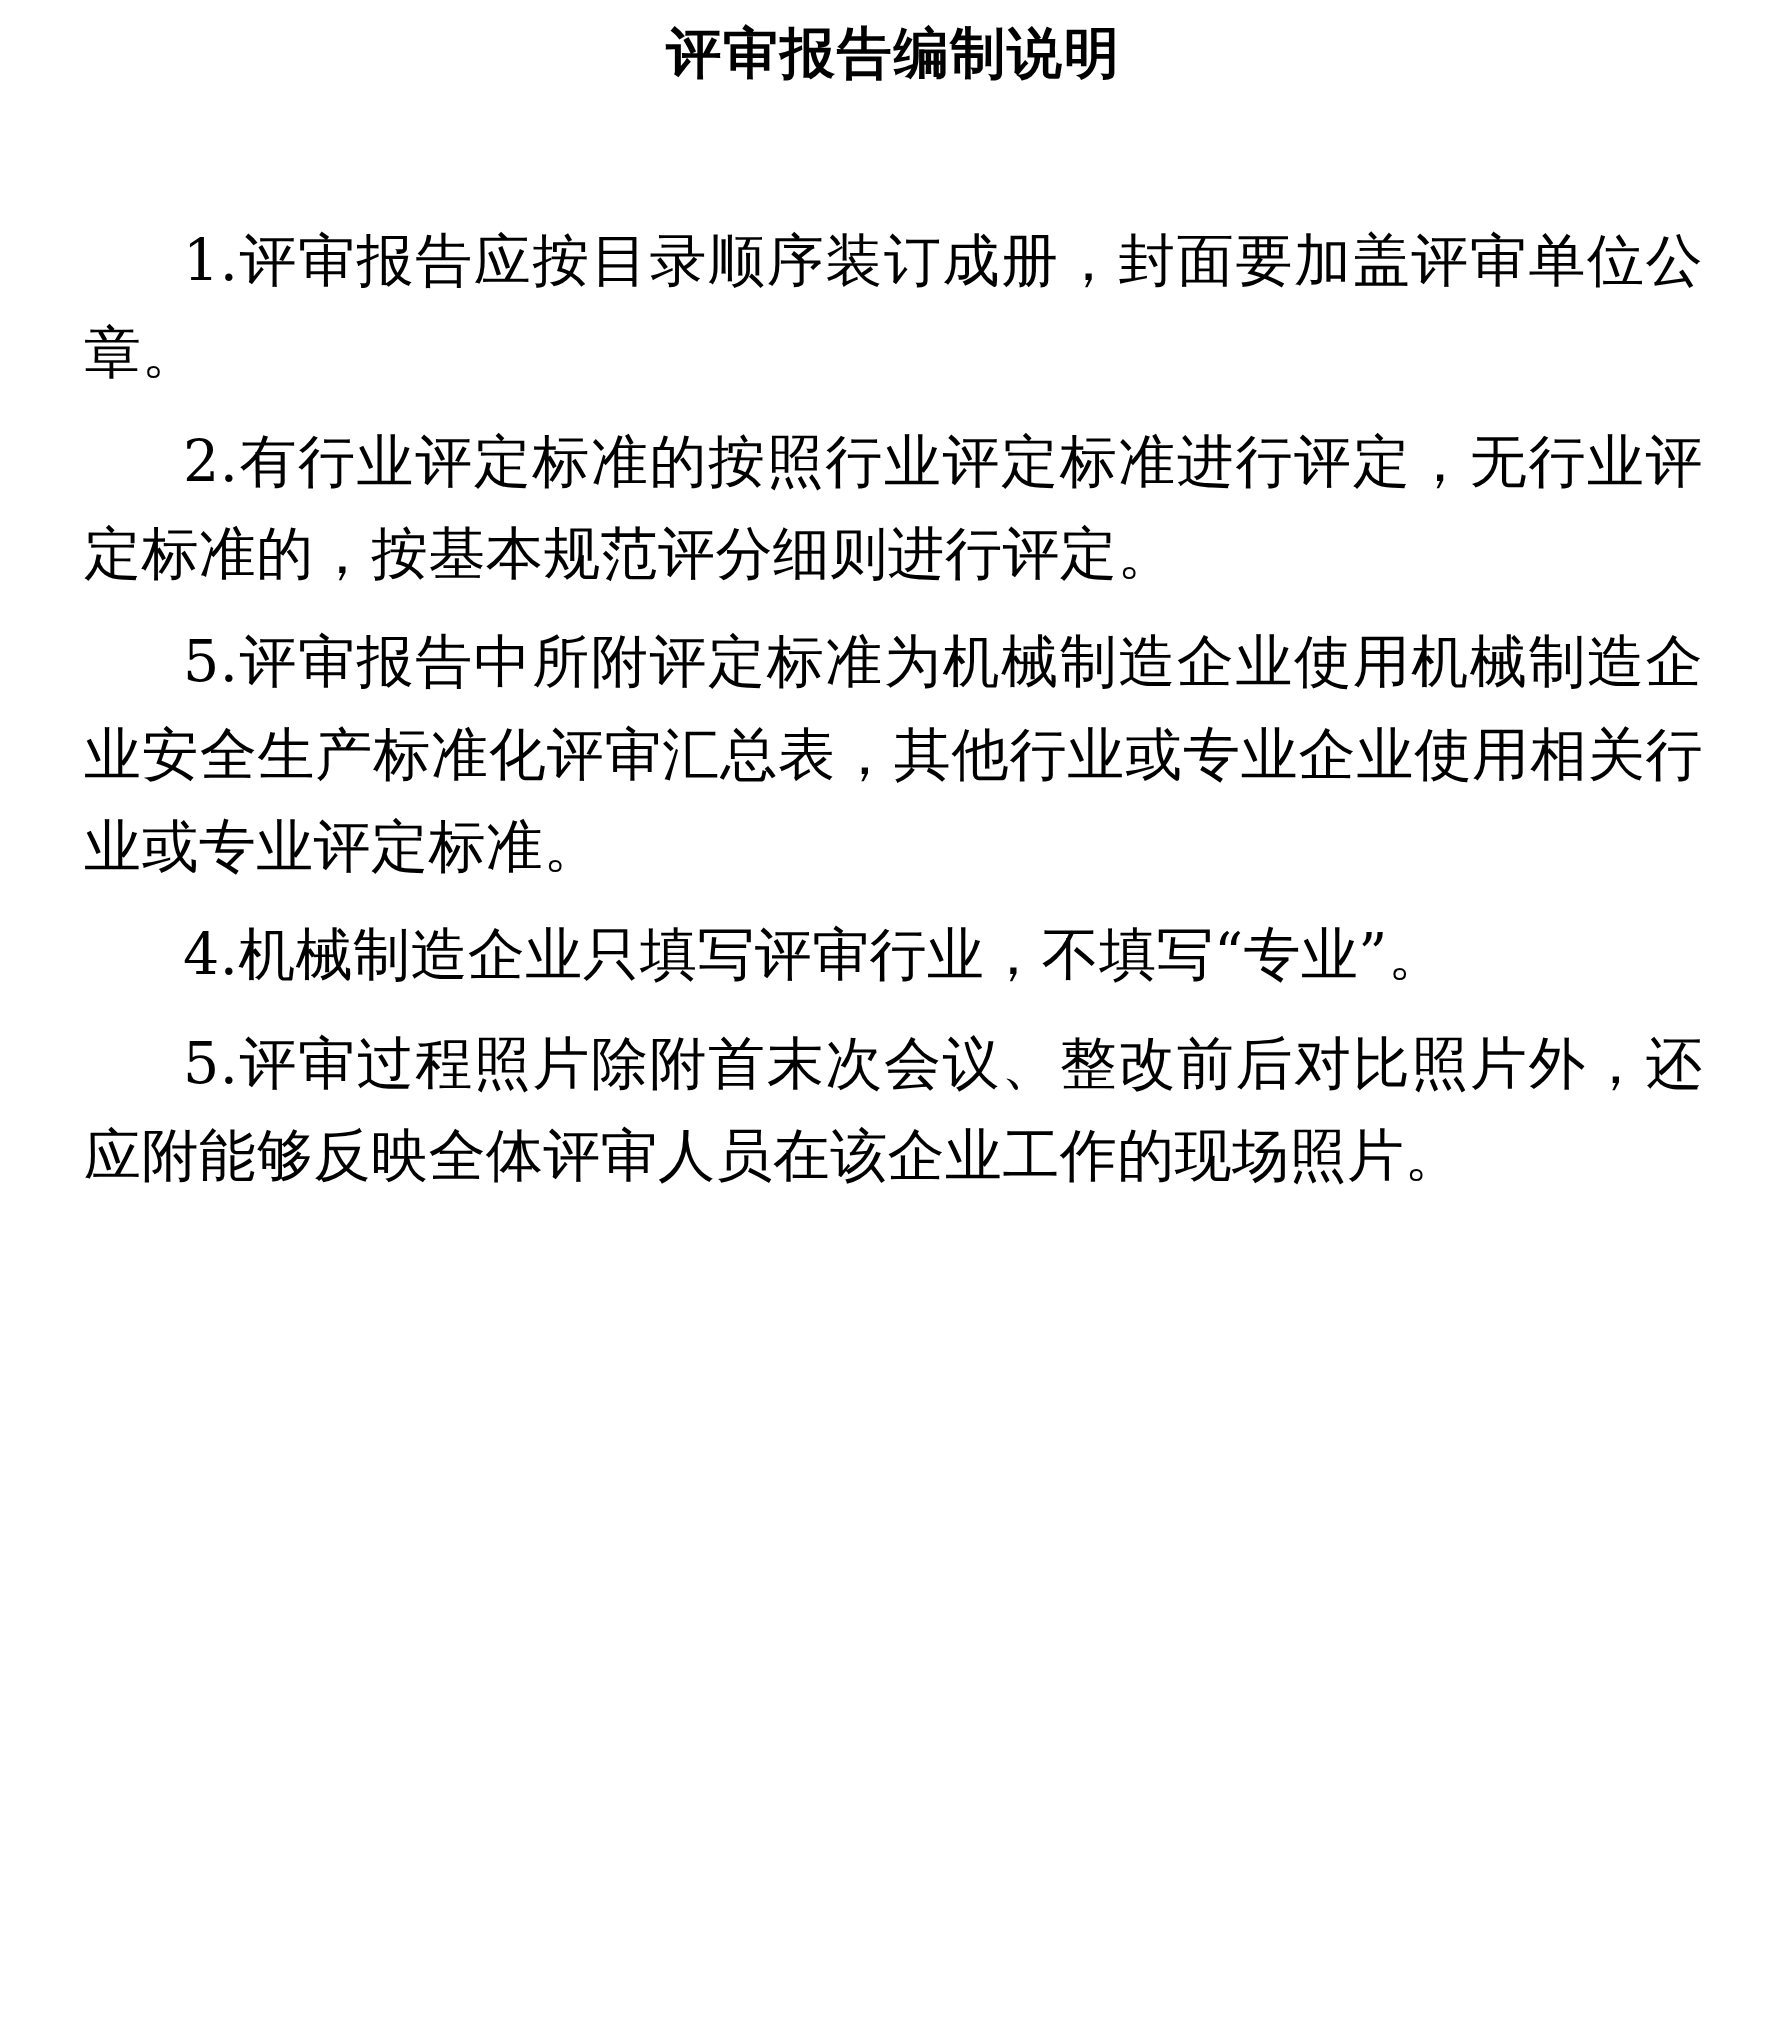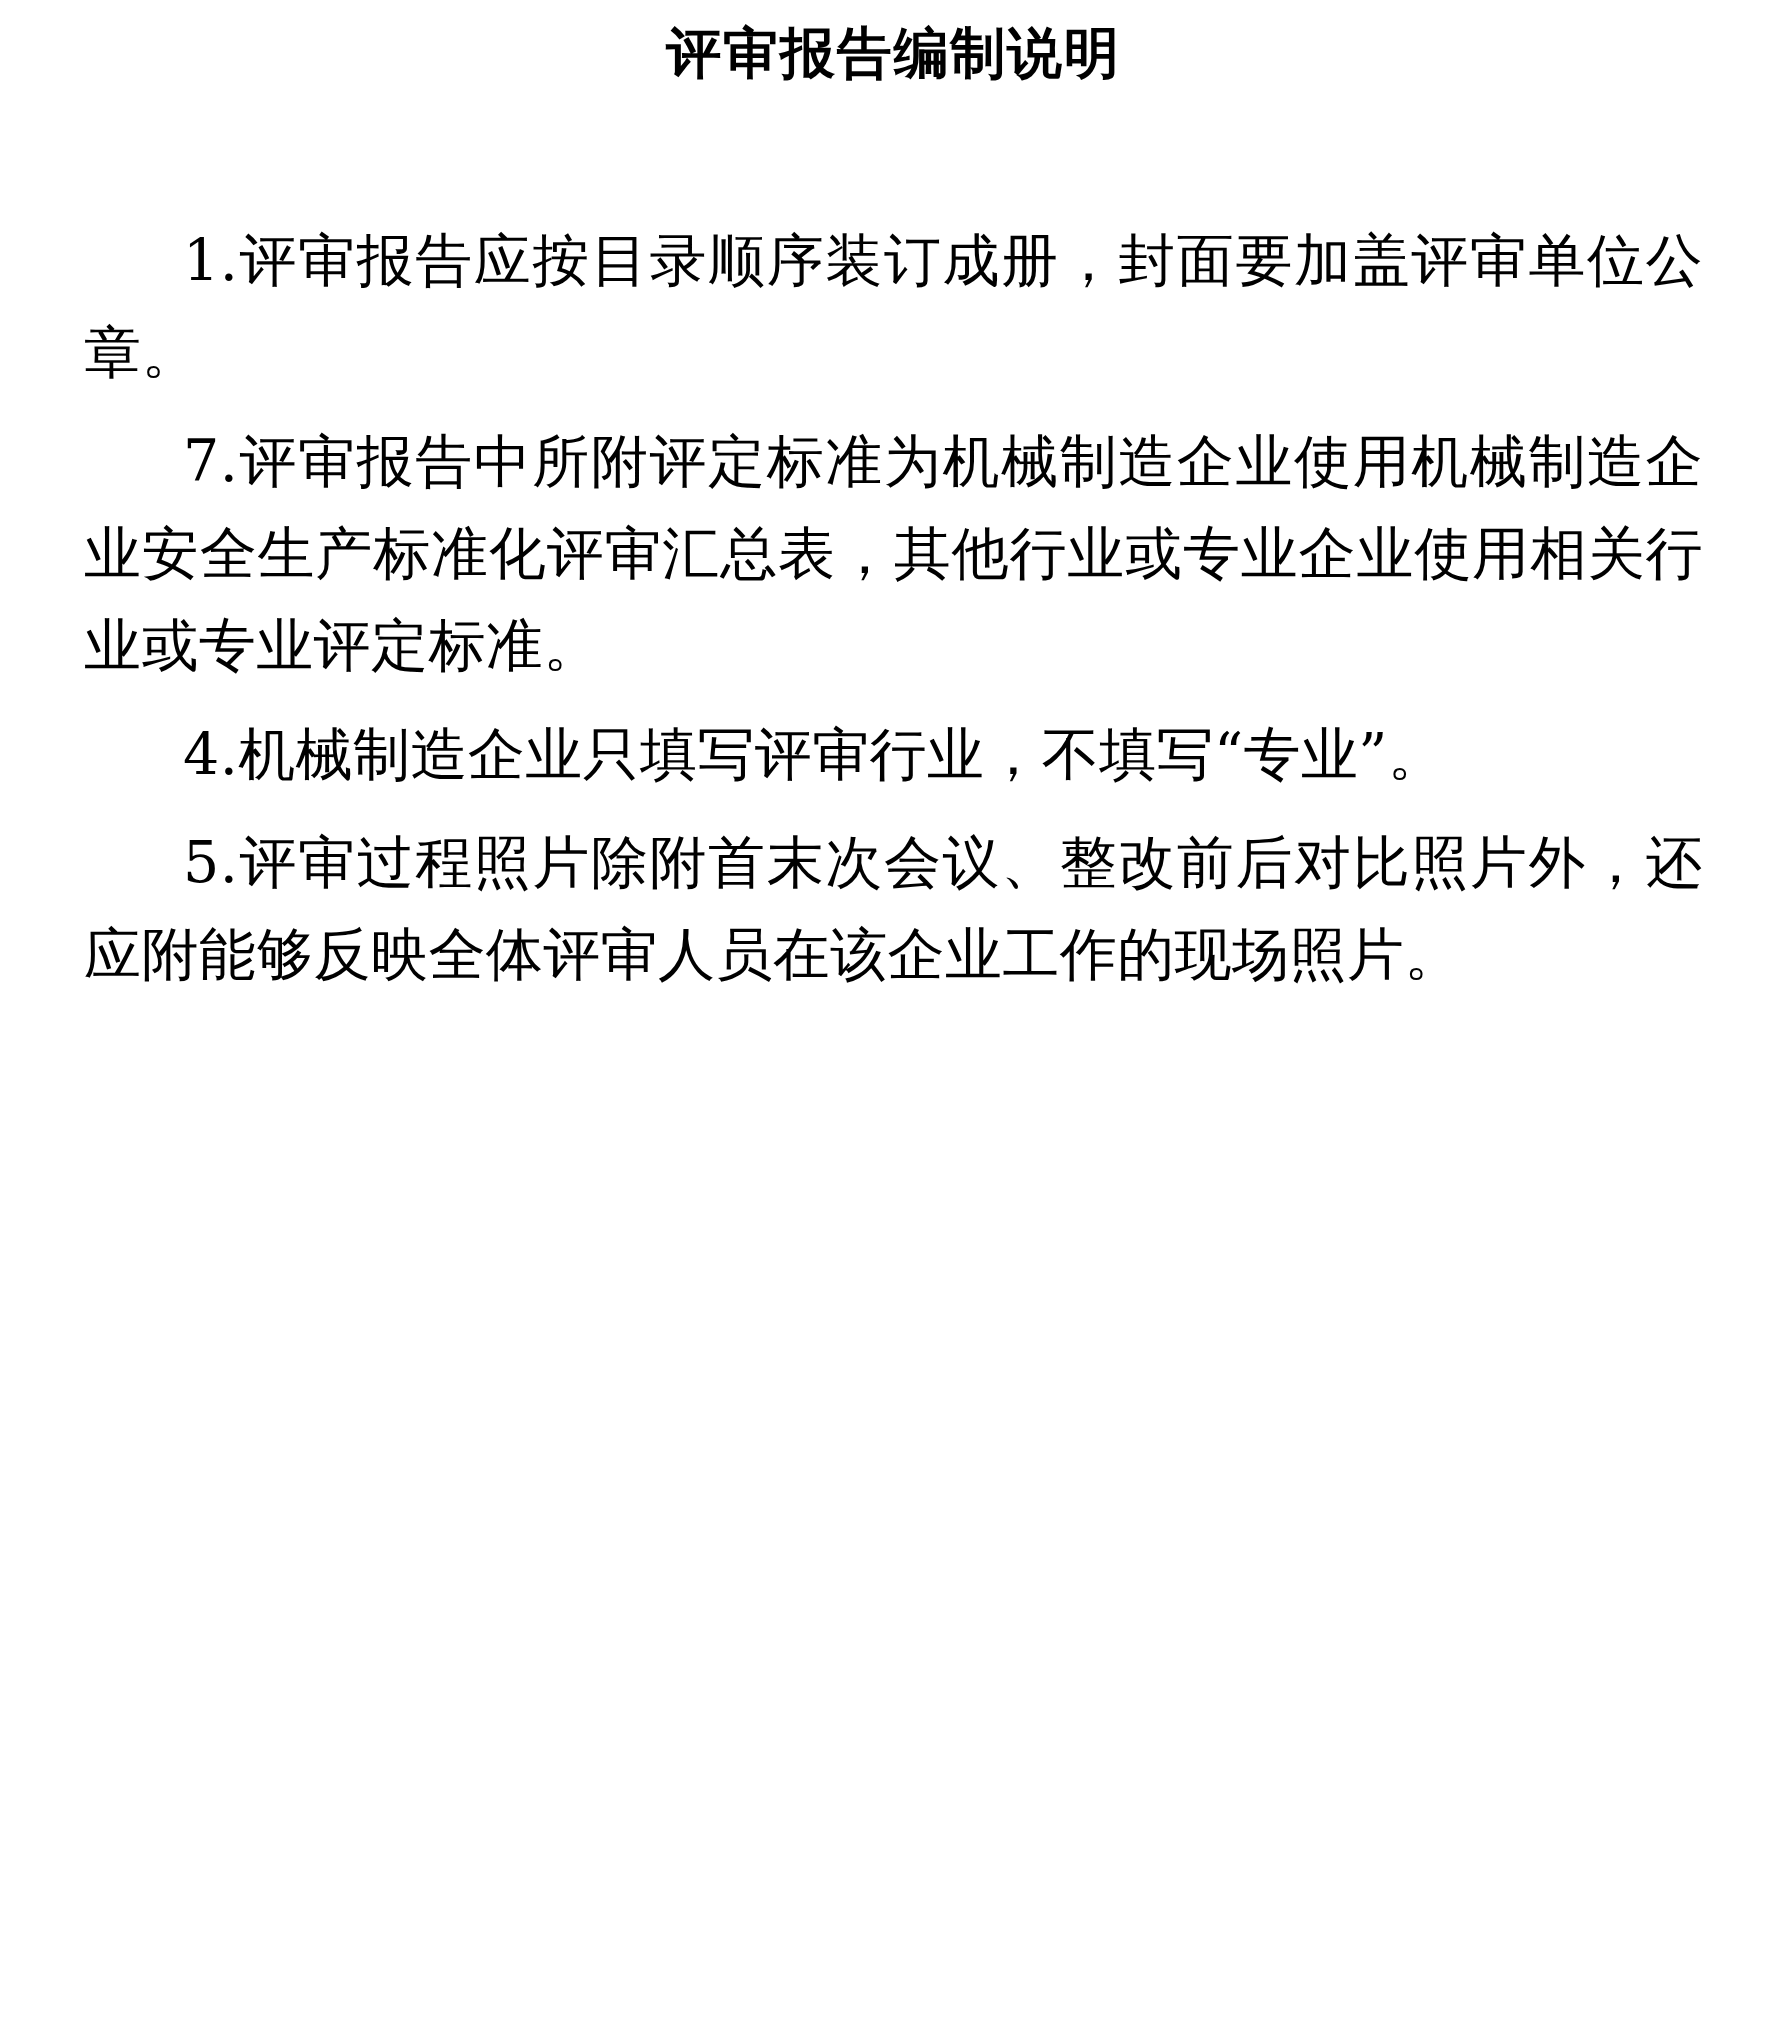--- a/index.html
+++ b/index.html
@@ -45,19 +45,20 @@
 </style>
 </head>
 <body>
 
 <div class="page">
 
   <h1 class="doc-title">评审报告编制说明</h1>
 
   <div class="body-block">
     <p class="para">1.评审报告应按目录顺序装订成册，封面要加盖评审单位公章。</p>
-    <p class="para">7.评审报告中所附评定标准为机械制造企业使用机械制造企业安全生产标准化评审汇总表，其他行业或专业企业使用相关行业或专业评定标准。</p>
+    <p class="para">2.有行业评定标准的按照行业评定标准进行评定，无行业评定标准的，按基本规范评分细则进行评定。</p>
+    <p class="para">5.评审报告中所附评定标准为机械制造企业使用机械制造企业安全生产标准化评审汇总表，其他行业或专业企业使用相关行业或专业评定标准。</p>
     <p class="para">4.机械制造企业只填写评审行业，不填写“专业”。</p>
     <p class="para">5.评审过程照片除附首末次会议、整改前后对比照片外，还应附能够反映全体评审人员在该企业工作的现场照片。</p>
   </div>
 
 </div>
 
 
 </body></html>

